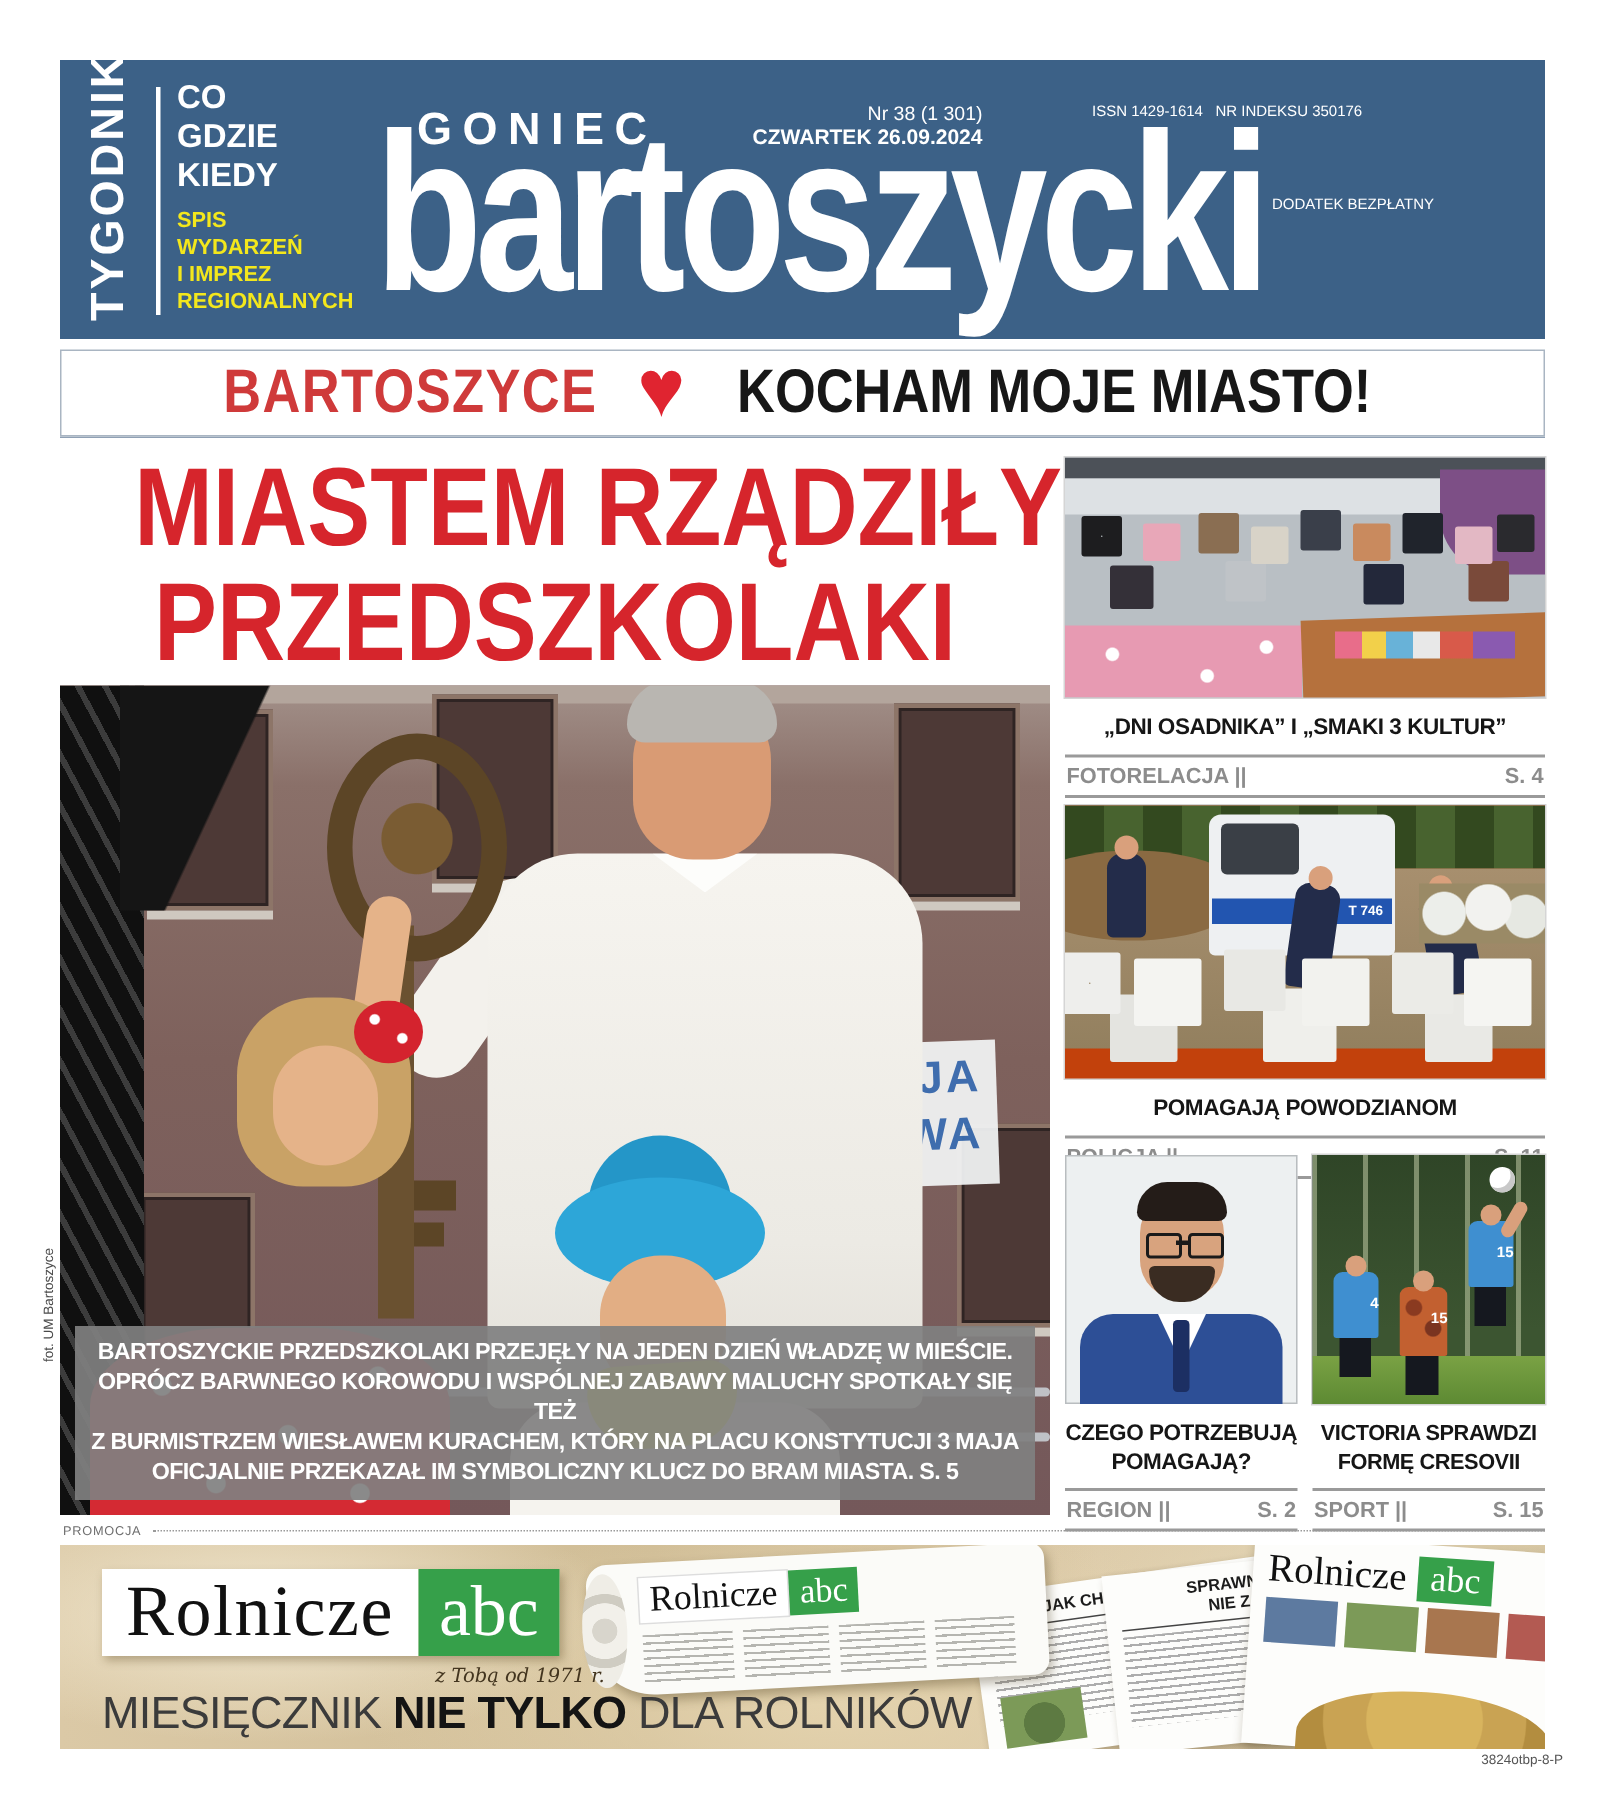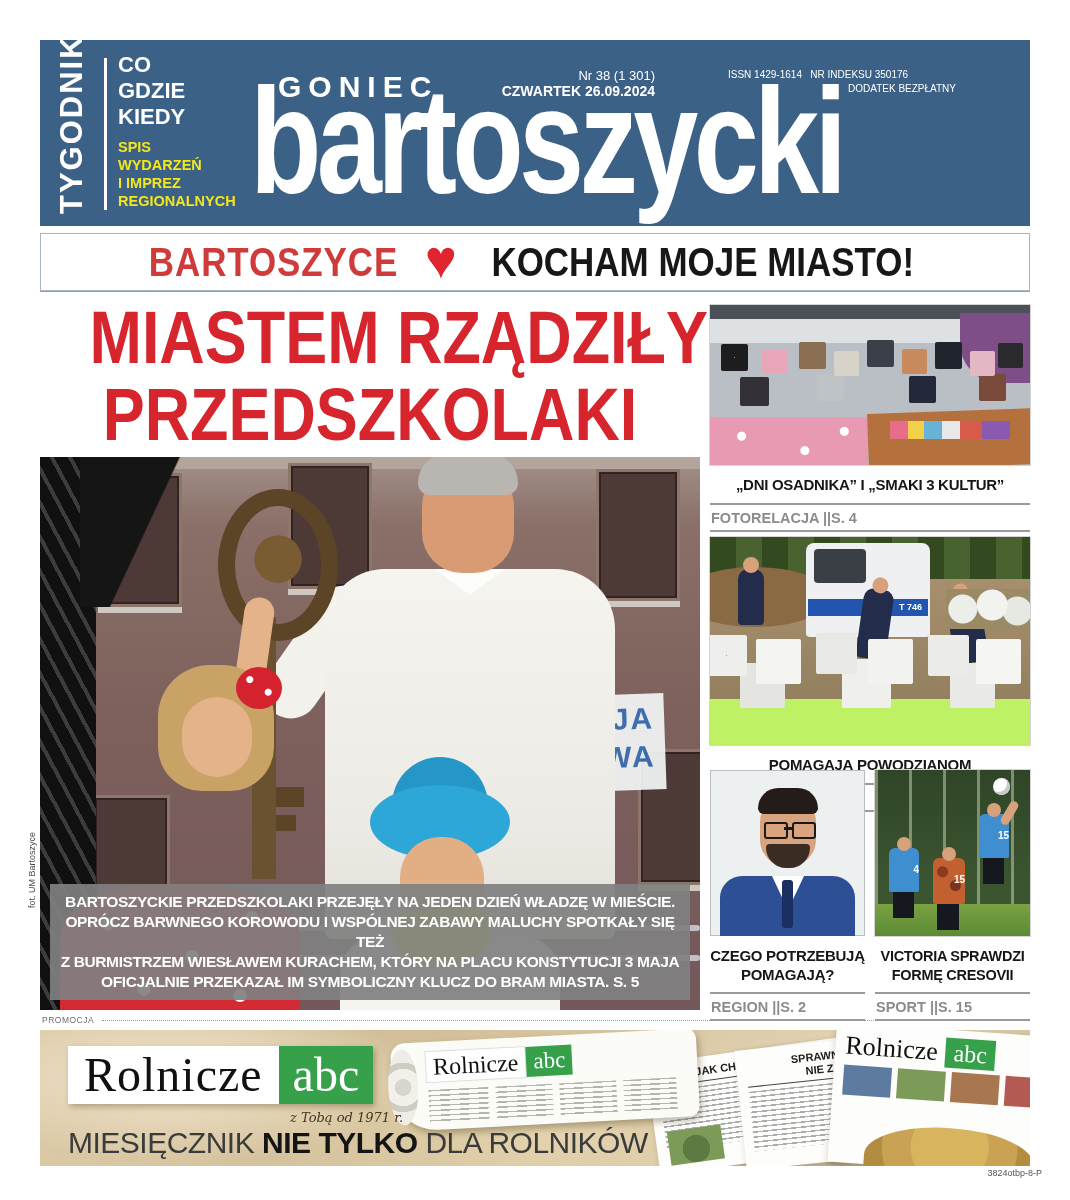--- a/index.html
+++ b/index.html
@@ -13,21 +13,21 @@
   .m-divider{position:absolute;left:64px;top:18px;width:3px;height:152px;background:#fff;}
   .m-tagline{position:absolute;left:78px;top:12px;color:#fff;font-weight:bold;font-size:22px;line-height:26px;}
   .m-tagline-sub{position:absolute;left:78px;top:98px;color:#f3e71c;font-weight:bold;font-size:14.5px;line-height:18px;}
   .m-goniec{position:absolute;left:238px;top:30px;color:#fff;font-weight:bold;font-size:30px;letter-spacing:7px;}
   .m-title{position:absolute;left:210px;top:26px;color:#fff;font-weight:bold;font-size:150px;line-height:1;
            letter-spacing:-6px;transform:scaleX(0.78);transform-origin:0 0;white-space:nowrap;}
   .m-issue{position:absolute;left:400px;top:28px;width:215px;text-align:right;color:#fff;}
   .m-issue .no{font-size:13px;}
   .m-issue .date{font-size:14px;font-weight:bold;}
   .m-legal{position:absolute;left:688px;top:28px;color:#fff;font-size:10px;line-height:14px;}
-  .m-legal .row2{margin-left:120px;}
+  .m-legal .row2{margin-left:120px;margin-top:48px;}
 
   
   .city-banner{position:absolute;left:40px;top:233px;width:988px;height:56px;background:#fff;
                border:1px solid #a9b5c2;box-shadow:0 1px 0 #8fa0b4;
                display:flex;align-items:center;justify-content:center;gap:16px;}
   .cb-city{color:#cf3a3a;font-weight:bold;font-size:38px;letter-spacing:1px;transform:scale(0.92,1.08);}
   .cb-heart{font-size:54px;color:#e02430;line-height:1;margin-top:-6px;}
   .cb-slogan{color:#171717;font-weight:bold;font-size:38px;letter-spacing:0px;transform:scale(0.92,1.08);}
 
   
@@ -90,21 +90,21 @@
     padding:8px 4px;}
   .photo-credit{position:absolute;left:27px;top:908px;transform:rotate(-90deg);transform-origin:0 0;
     color:#4a4a4a;font-size:9px;white-space:nowrap;}
 
   
   .teaser{position:absolute;}
   .tz-photo{position:relative;overflow:hidden;box-shadow:0 0 0 1px #d5d5d5;}
   .tz-headline{margin-top:11px;text-align:center;color:#161616;font-weight:bold;font-size:15px;
     line-height:18.5px;letter-spacing:-0.3px;}
   .tz-rule{border-top:2px solid #9a9a9a;margin-top:8px;}
-  .tz-kicker{display:flex;justify-content:flex-start;align-items:center;color:#8c8c8c;font-weight:bold;
+  .tz-kicker{display:flex;justify-content:space-between;align-items:center;color:#8c8c8c;font-weight:bold;
     font-size:14.5px;padding:5px 1px 4px 1px;}
   .tz-rule2{border-top:2px solid #9a9a9a;}
 
   
   .fair{width:320px;height:160px;background:#b9bfc4;}
   .fair .roof{position:absolute;left:0;top:0;width:100%;height:14px;background:#4c5158;}
   .fair .sky{position:absolute;left:0;top:14px;width:100%;height:24px;background:#dde1e4;}
   .fair .tent{position:absolute;right:0;top:8px;width:70px;height:70px;background:#7d4f86;border-radius:0 0 0 40px;}
   .fair .crowd{position:absolute;left:24px;top:52px;width:1px;height:1px;border-radius:50%;
     box-shadow:0 0 0 13px #1d1d1f, 40px 4px 0 12px #e8a7b8, 78px -2px 0 13px #8a6e52,
@@ -113,21 +113,21 @@
      20px 34px 0 14px #343038, 96px 30px 0 13px #bfc3c7, 188px 32px 0 13px #23283a, 258px 30px 0 13px #7a4a3a;}
   .fair .table-pink{position:absolute;left:0;top:112px;width:158px;height:48px;background:
     radial-gradient(circle at 20% 40%,#fff 0 4px,transparent 5px),
     radial-gradient(circle at 60% 70%,#fff 0 4px,transparent 5px),
     radial-gradient(circle at 85% 30%,#fff 0 4px,transparent 5px),#e79ab2;}
   .fair .box-brown{position:absolute;left:158px;top:106px;width:165px;height:56px;background:#b5713d;transform:rotate(-2deg);}
   .fair .goods{position:absolute;left:180px;top:116px;width:120px;height:18px;background:
     linear-gradient(90deg,#e86d8a 0 18px,#f2d04a 18px 34px,#68b2d8 34px 52px,#e8e8e8 52px 70px,#d85a4a 70px 92px,#8a5ab0 92px 120px);}
 
   
-  .police{width:320px;height:208px;background:#bef264;}
+  .police{width:320px;height:182px;background:#c2410c;}
   .police .trees{position:absolute;left:0;top:0;width:100%;height:42px;background:
     repeating-linear-gradient(90deg,#33491f 0 26px,#48632f 26px 52px),#3d5629;}
   .police .ground{position:absolute;left:0;top:42px;width:100%;height:120px;
     background:linear-gradient(180deg,#a78f6e,#93805f);}
   .police .mound{position:absolute;left:-30px;top:30px;width:150px;height:60px;background:#8a6a42;border-radius:50%;}
   .police .van{position:absolute;left:96px;top:6px;width:124px;height:94px;background:#eef0f2;border-radius:8px 8px 4px 4px;}
   .police .van-win{position:absolute;left:104px;top:12px;width:52px;height:34px;background:#3a3f46;border-radius:4px;}
   .police .van-stripe{position:absolute;left:98px;top:62px;width:120px;height:17px;background:#2255b0;
     color:#fff;font-weight:bold;font-size:9px;line-height:17px;text-align:right;padding-right:6px;box-sizing:border-box;}
   .police .officer{position:absolute;background:#232c4a;border-radius:10px 10px 4px 4px;}

